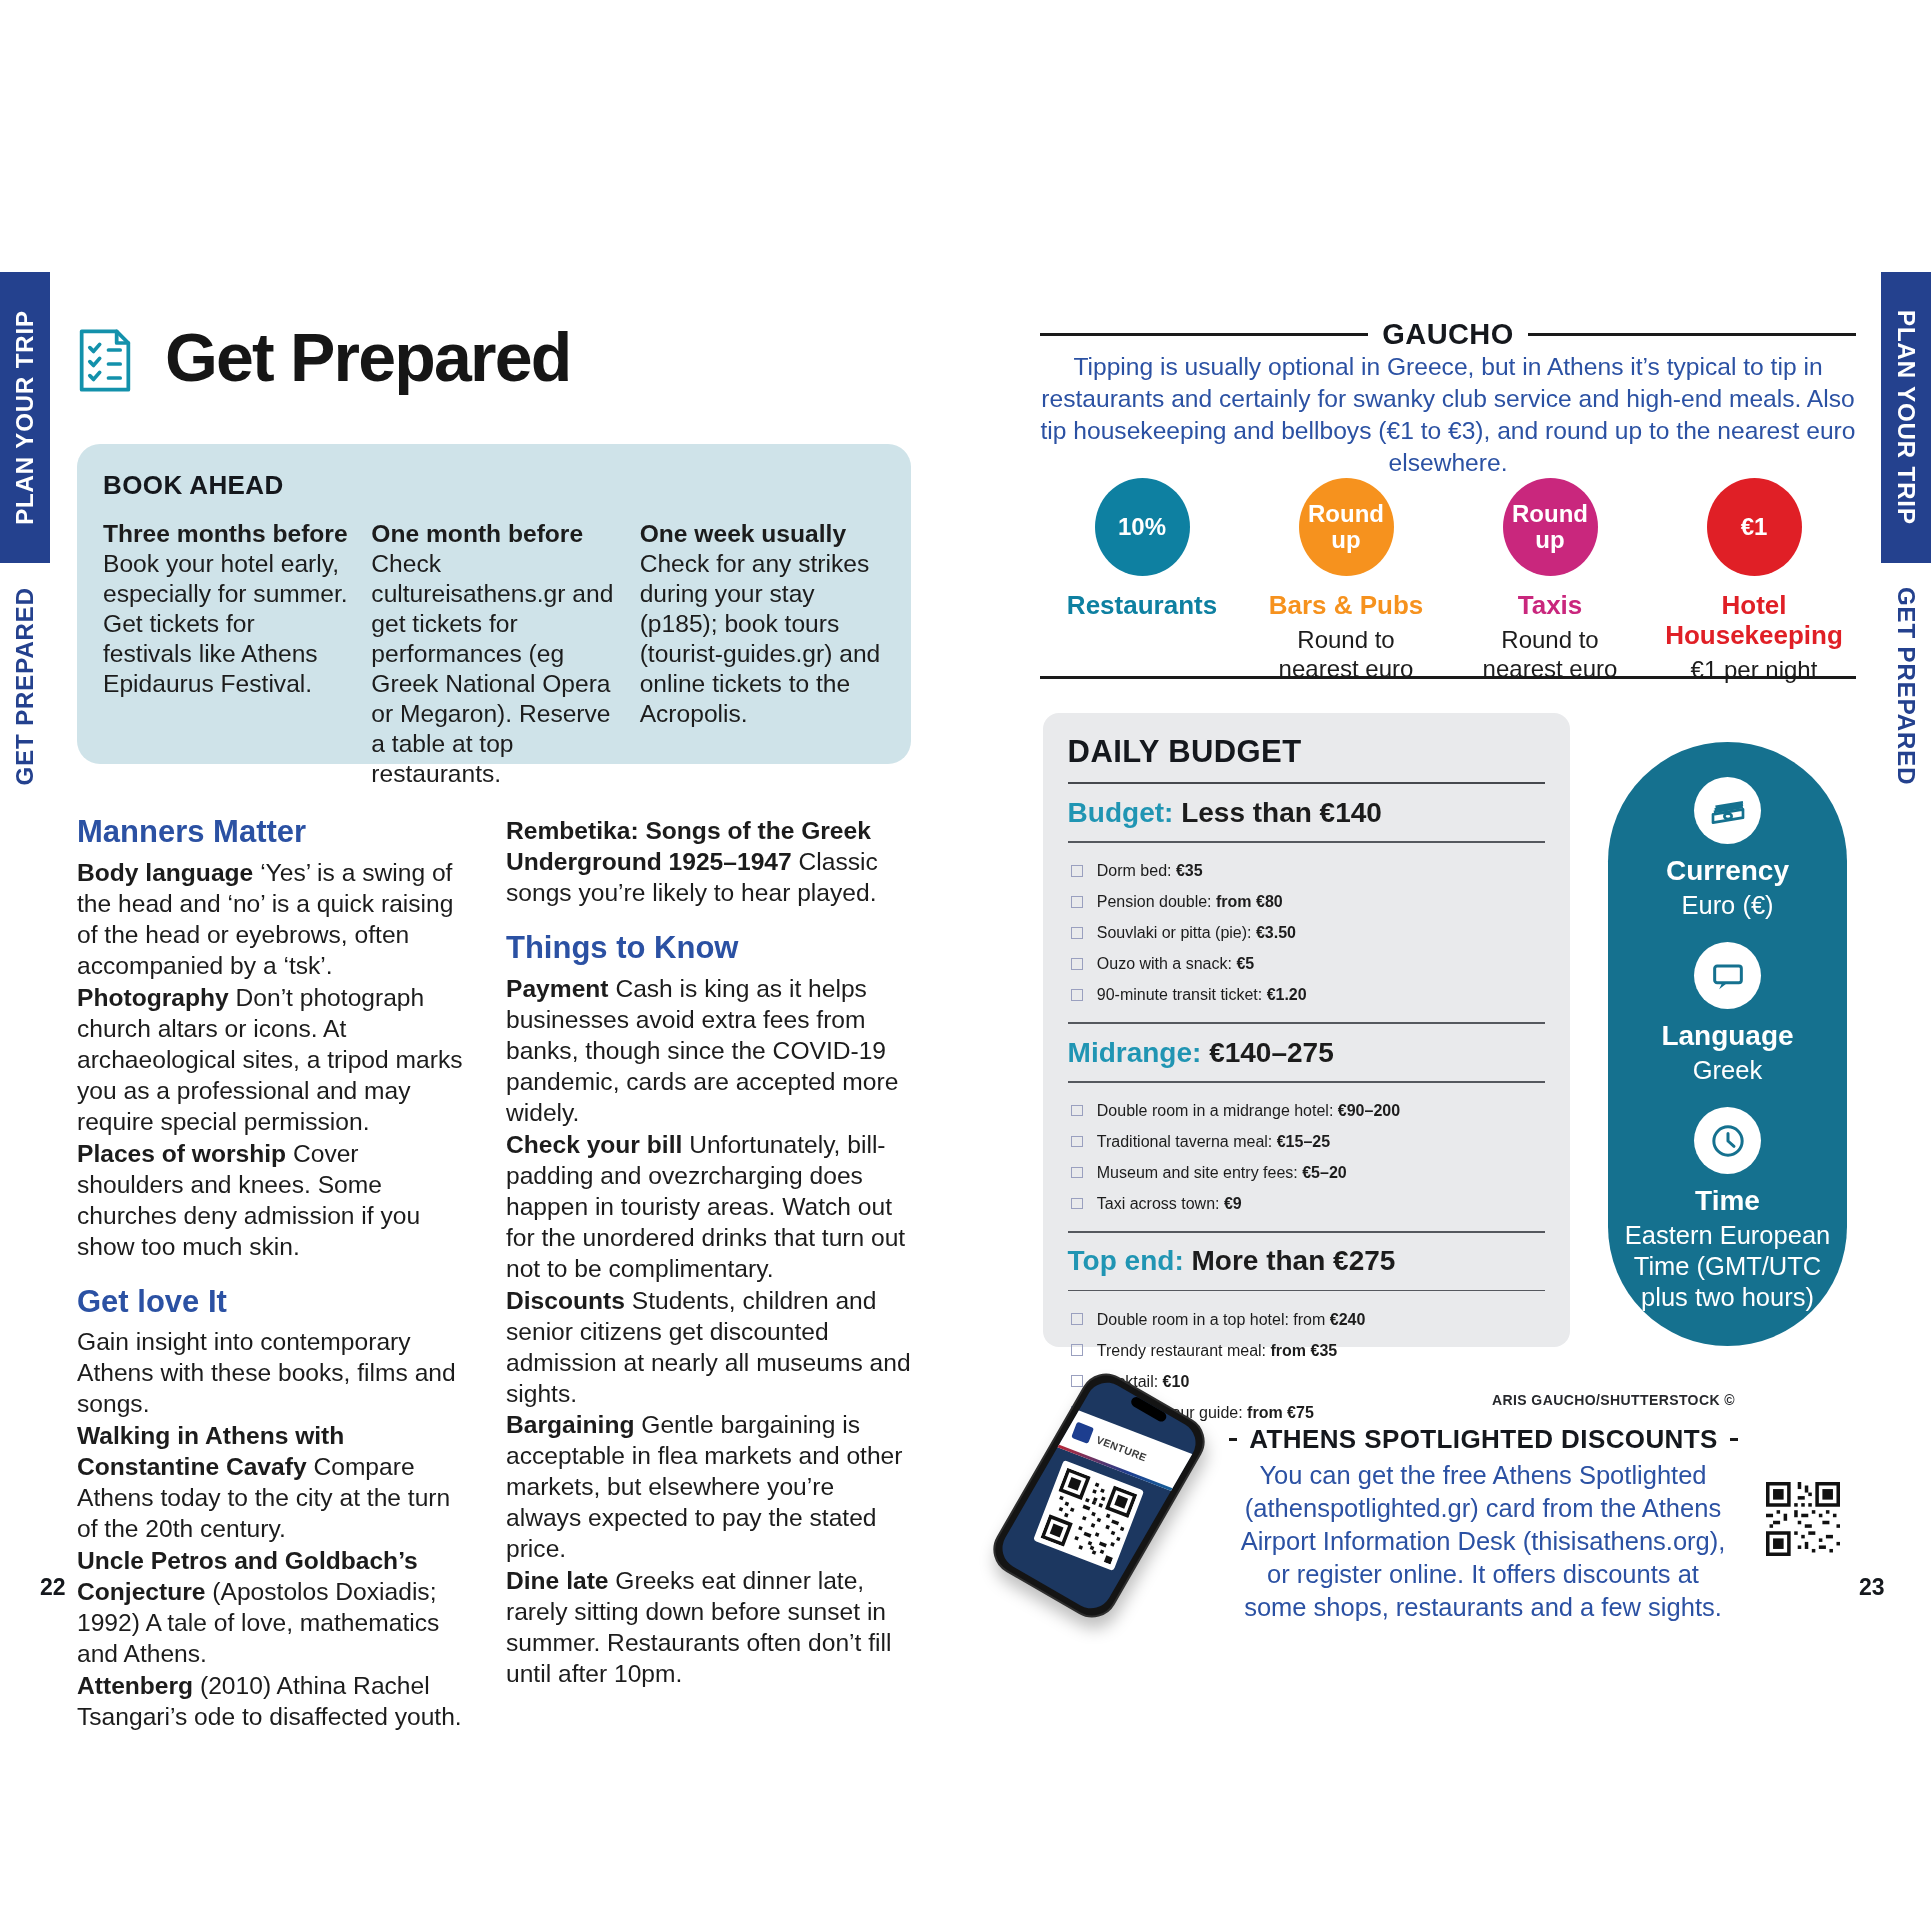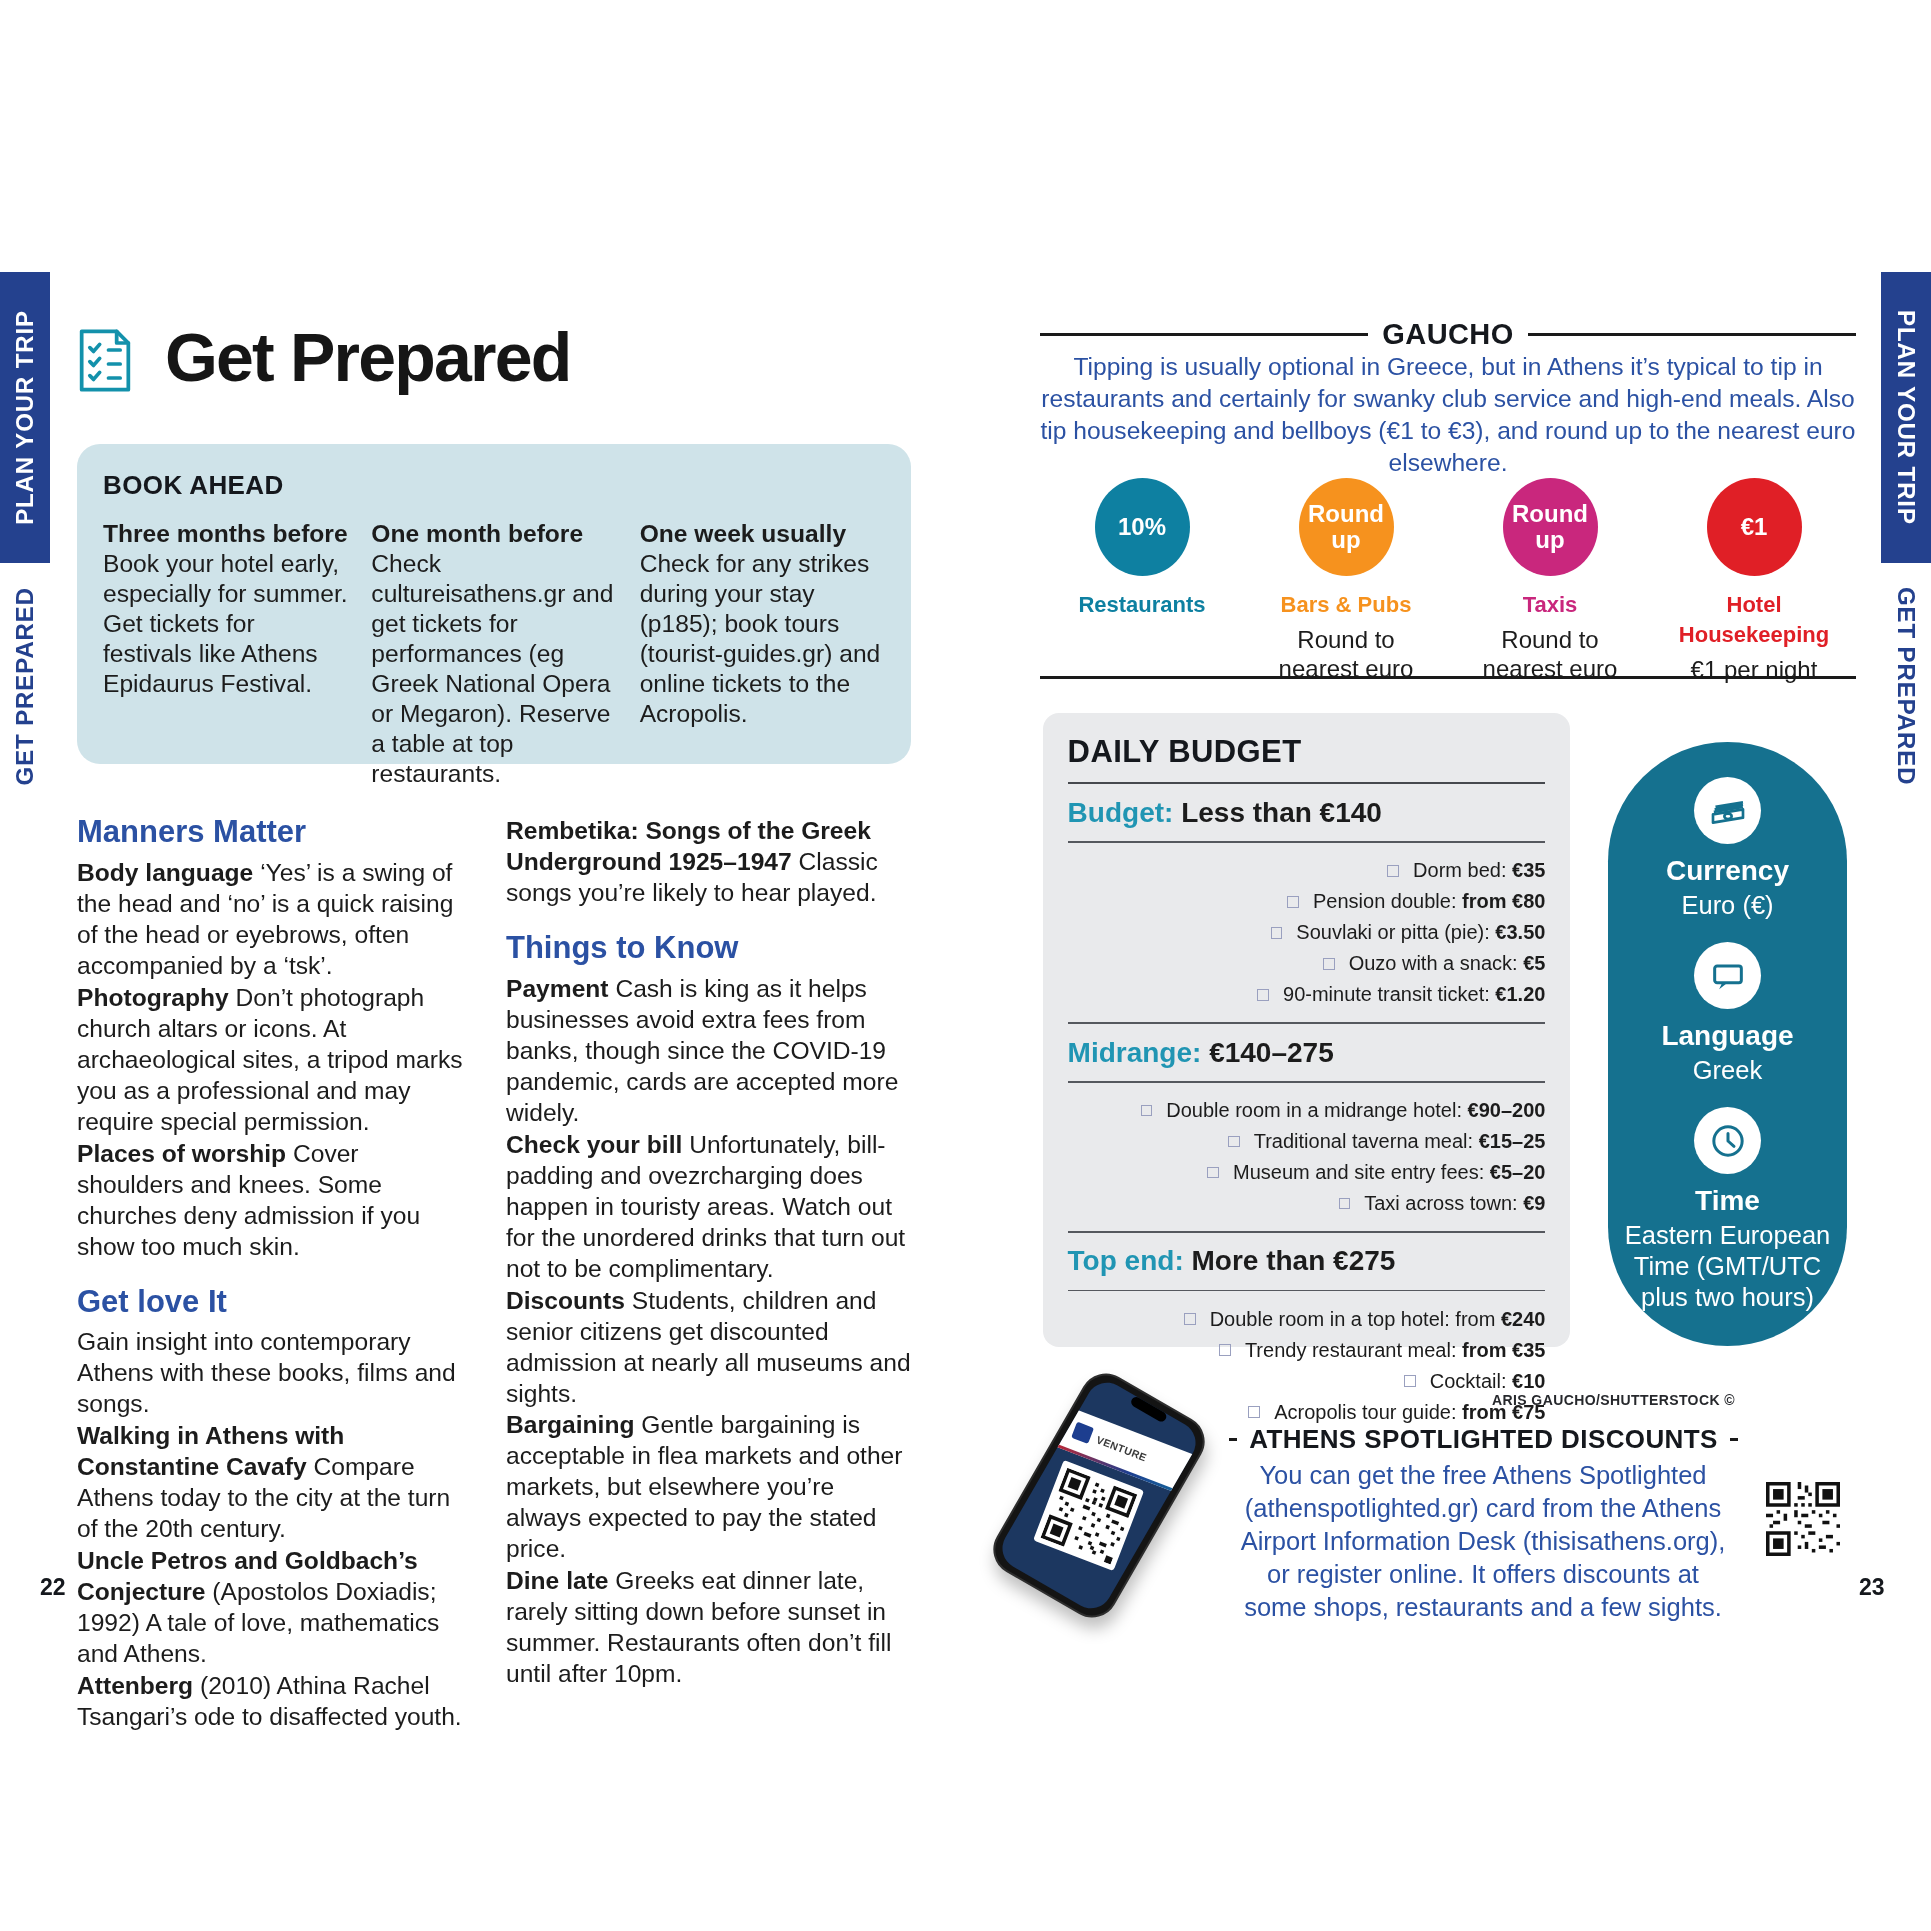--- a/index.html
+++ b/index.html
@@ -34,36 +34,36 @@
 
   
   .rule-row{display:flex;align-items:center;gap:14px;}
   .rule-row .line{flex:1;height:2.6px;background:#1a1a1a;}
   .rule-row .cap{font-size:29px;font-weight:bold;letter-spacing:0.4px;color:#15181d;white-space:nowrap;}
   .blue-par{color:#2b51a3;text-align:center;font-size:24.6px;line-height:32px;}
   .tips{display:flex;}
   .tip{flex:1;display:flex;flex-direction:column;align-items:center;text-align:center;}
   .tip .bubble{width:95px;height:98px;border-radius:50%;display:flex;align-items:center;justify-content:center;
     color:#fff;font-weight:bold;font-size:24px;line-height:26px;text-align:center;}
-  .tip .lbl{margin-top:14px;font-size:22px;font-weight:bold;line-height:30px;}
+  .tip .lbl{margin-top:14px;font-size:26px;font-weight:bold;line-height:30px;}
   .tip .sub{margin-top:5.3px;font-size:24px;line-height:29px;color:#1c1c1c;width:176px;}
   .c-teal{background:#0e80a1;} .t-teal{color:#0e80a1;}
   .c-orange{background:#f6921e;} .t-orange{color:#f6921e;}
   .c-magenta{background:#c9277d;} .t-magenta{color:#c9277d;}
   .c-red{background:#e01f26;} .t-red{color:#e01f26;}
   .hr-solid{height:2.6px;background:#1a1a1a;}
 
   
   .budget{background:#e9eaec;border-radius:16px;padding:21px 24.6px;box-sizing:border-box;}
   .budget .bh{font-size:31px;font-weight:bold;letter-spacing:0.4px;color:#15181d;}
   .budget .rule{height:2.2px;background:#46494e;margin:12.3px 0;}
   .budget .rule.thin{height:1.8px;background:#55585e;}
   .sec-h{font-size:28px;font-weight:bold;margin:5.3px 0;}
   .sec-h .tier{color:#2095b3;}
-  .bitem{display:flex;font-size:20px;line-height:31px;justify-content:flex-end;}
+  .bitem{display:flex;font-size:16px;line-height:31px;}
   .bitem .sq{flex:none;width:9.7px;height:9.7px;border:1.8px solid #9aa0bf;margin:9.7px 14px 0 3.5px;}
   .bitem b{font-weight:bold;}
 
   
   .pill{background:#15718f;border-radius:123px;color:#fff;display:flex;flex-direction:column;align-items:center;
     box-sizing:border-box;padding-top:35px;}
   .fact{display:flex;flex-direction:column;align-items:center;text-align:center;margin-bottom:21px;}
   .fact .ic{width:67px;height:67px;border-radius:50%;background:#fff;display:flex;align-items:center;justify-content:center;}
   .fact .fl{font-size:28px;font-weight:bold;margin-top:10.5px;}
   .fact .fv{font-size:25.5px;line-height:31px;margin-top:3.5px;width:207px;}

